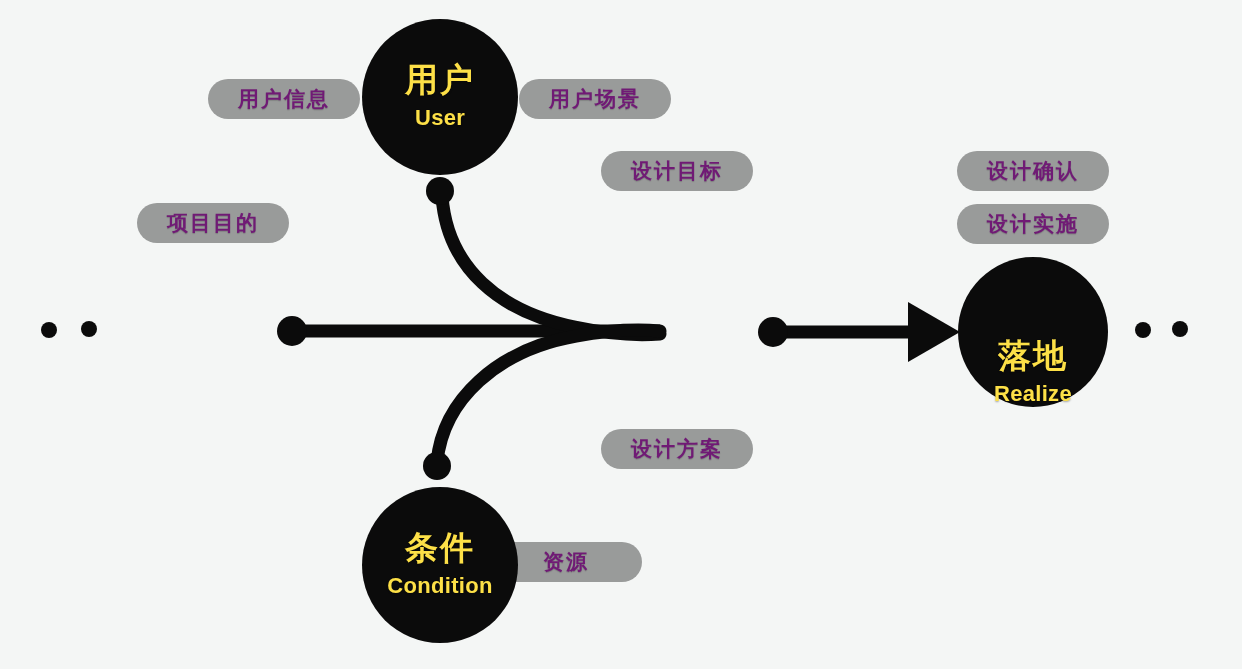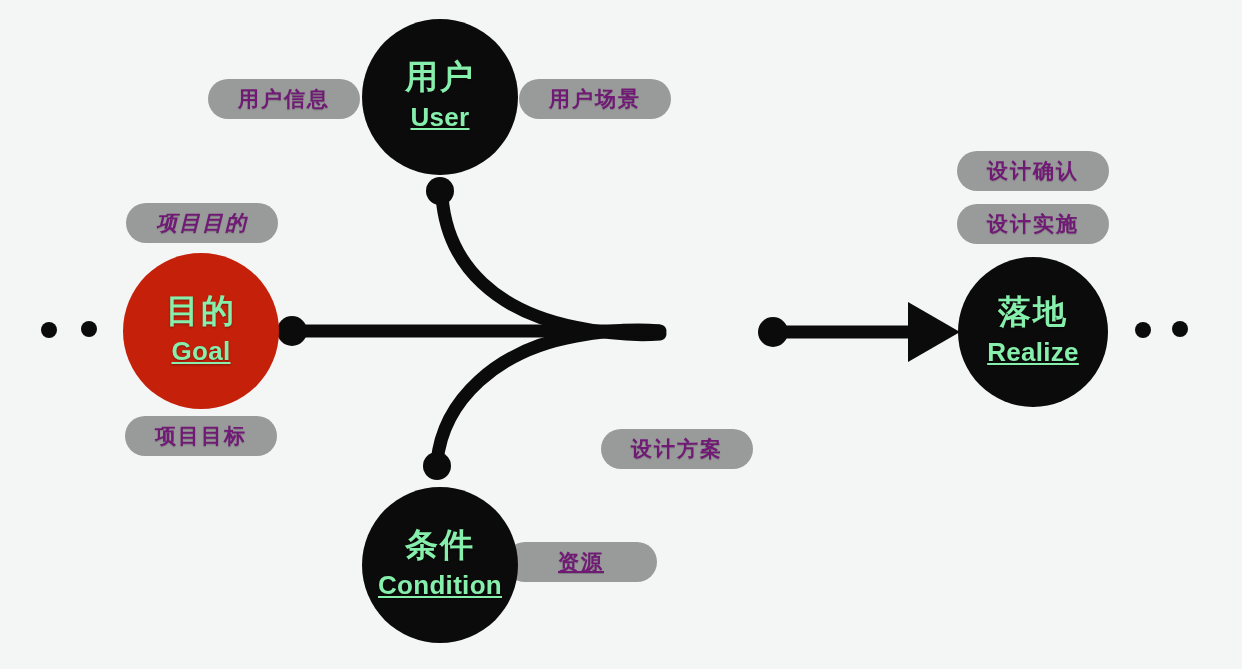--- a/index.html
+++ b/index.html
@@ -25,45 +25,44 @@
   }
 
   
   .node {
     position: absolute;
     border-radius: 50%;
     display: flex;
     flex-direction: column;
     align-items: center;
     justify-content: center;
-    color: #86efac;
+    color: #fde047;
     box-sizing: border-box;
     z-index: 5;
   }
   .node.dark {
     background: #0b0b0b;
   }
   .node.accent {
     background: #c4200a;
   }
   .node-cn {
     font-size: 33px;
     font-weight: 700;
     line-height: 1.05;
     letter-spacing: 2px;
     text-shadow: 0 1px 2px rgba(0,0,0,.35);
   }
   .node-en {
-    font-size: 26px;
+    font-size: 22px;
     font-weight: 700;
     line-height: 1.25;
     margin-top: 6px;
     letter-spacing: .3px;
     text-shadow: 0 1px 2px rgba(0,0,0,.35);
-    text-decoration: underline;
   }
 
   
   .tag {
     position: absolute;
     height: 40px;
     border-radius: 20px;
     background: #999b9a;
     color: #701a75;
     font-size: 21px;
@@ -106,43 +105,39 @@
   <div class="dot" style="left:41px; top:322px; width:16px; height:16px;"></div>
   <div class="dot" style="left:81px; top:321px; width:16px; height:16px;"></div>
   <div class="dot" style="left:1135px; top:322px; width:16px; height:16px;"></div>
   <div class="dot" style="left:1172px; top:321px; width:16px; height:16px;"></div>
 
   <div class="dot" style="left:277px; top:316px; width:30px; height:30px;"></div>
   <div class="dot" style="left:426px; top:177px; width:28px; height:28px;"></div>
   <div class="dot" style="left:423px; top:452px; width:28px; height:28px;"></div>
   <div class="dot" style="left:758px; top:317px; width:30px; height:30px;"></div>
 
-  <div class="tag" style="left:126px; top:203px; width:152px;font-style:italic;">项目目的</div>
-  <div class="tag" style="left:125px; top:416px; width:152px;">项目目标</div>
+  <div class="tag" style="left:137px; top:203px; width:152px;">项目目的</div>
   <div class="tag" style="left:208px; top:79px; width:152px;">用户信息</div>
   <div class="tag" style="left:519px; top:79px; width:152px;">用户场景</div>
+  <div class="tag" style="left:601px; top:151px; width:152px;">设计目标</div>
   <div class="tag" style="left:601px; top:417px; width:152px;margin-top:12px;">设计方案</div>
   <div class="tag" style="left:957px; top:151px; width:152px;">设计确认</div>
   <div class="tag" style="left:957px; top:204px; width:152px;">设计实施</div>
-  <div class="tag" style="left:505px; top:542px; width:152px;text-decoration:underline;">资源</div>
+  <div class="tag" style="left:490px; top:542px; width:152px;">资源</div>
 
-  <div class="node accent" style="left:123px; top:253px; width:156px; height:156px;">
-    <span class="node-cn">目的</span>
-    <span class="node-en">Goal</span>
-  </div>
 
   <div class="node dark" style="left:362px; top:19px; width:156px; height:156px;">
     <span class="node-cn">用户</span>
     <span class="node-en">User</span>
   </div>
 
   <div class="node dark" style="left:362px; top:487px; width:156px; height:156px;">
     <span class="node-cn">条件</span>
     <span class="node-en">Condition</span>
   </div>
 
 
-  <div class="node dark" style="left:958px; top:257px; width:150px; height:150px;">
+  <div class="node dark" style="left:958px; top:257px; width:150px; height:150px;justify-content:flex-end;">
     <span class="node-cn">落地</span>
     <span class="node-en">Realize</span>
   </div>
 
 </div>
 
 </body></html>

